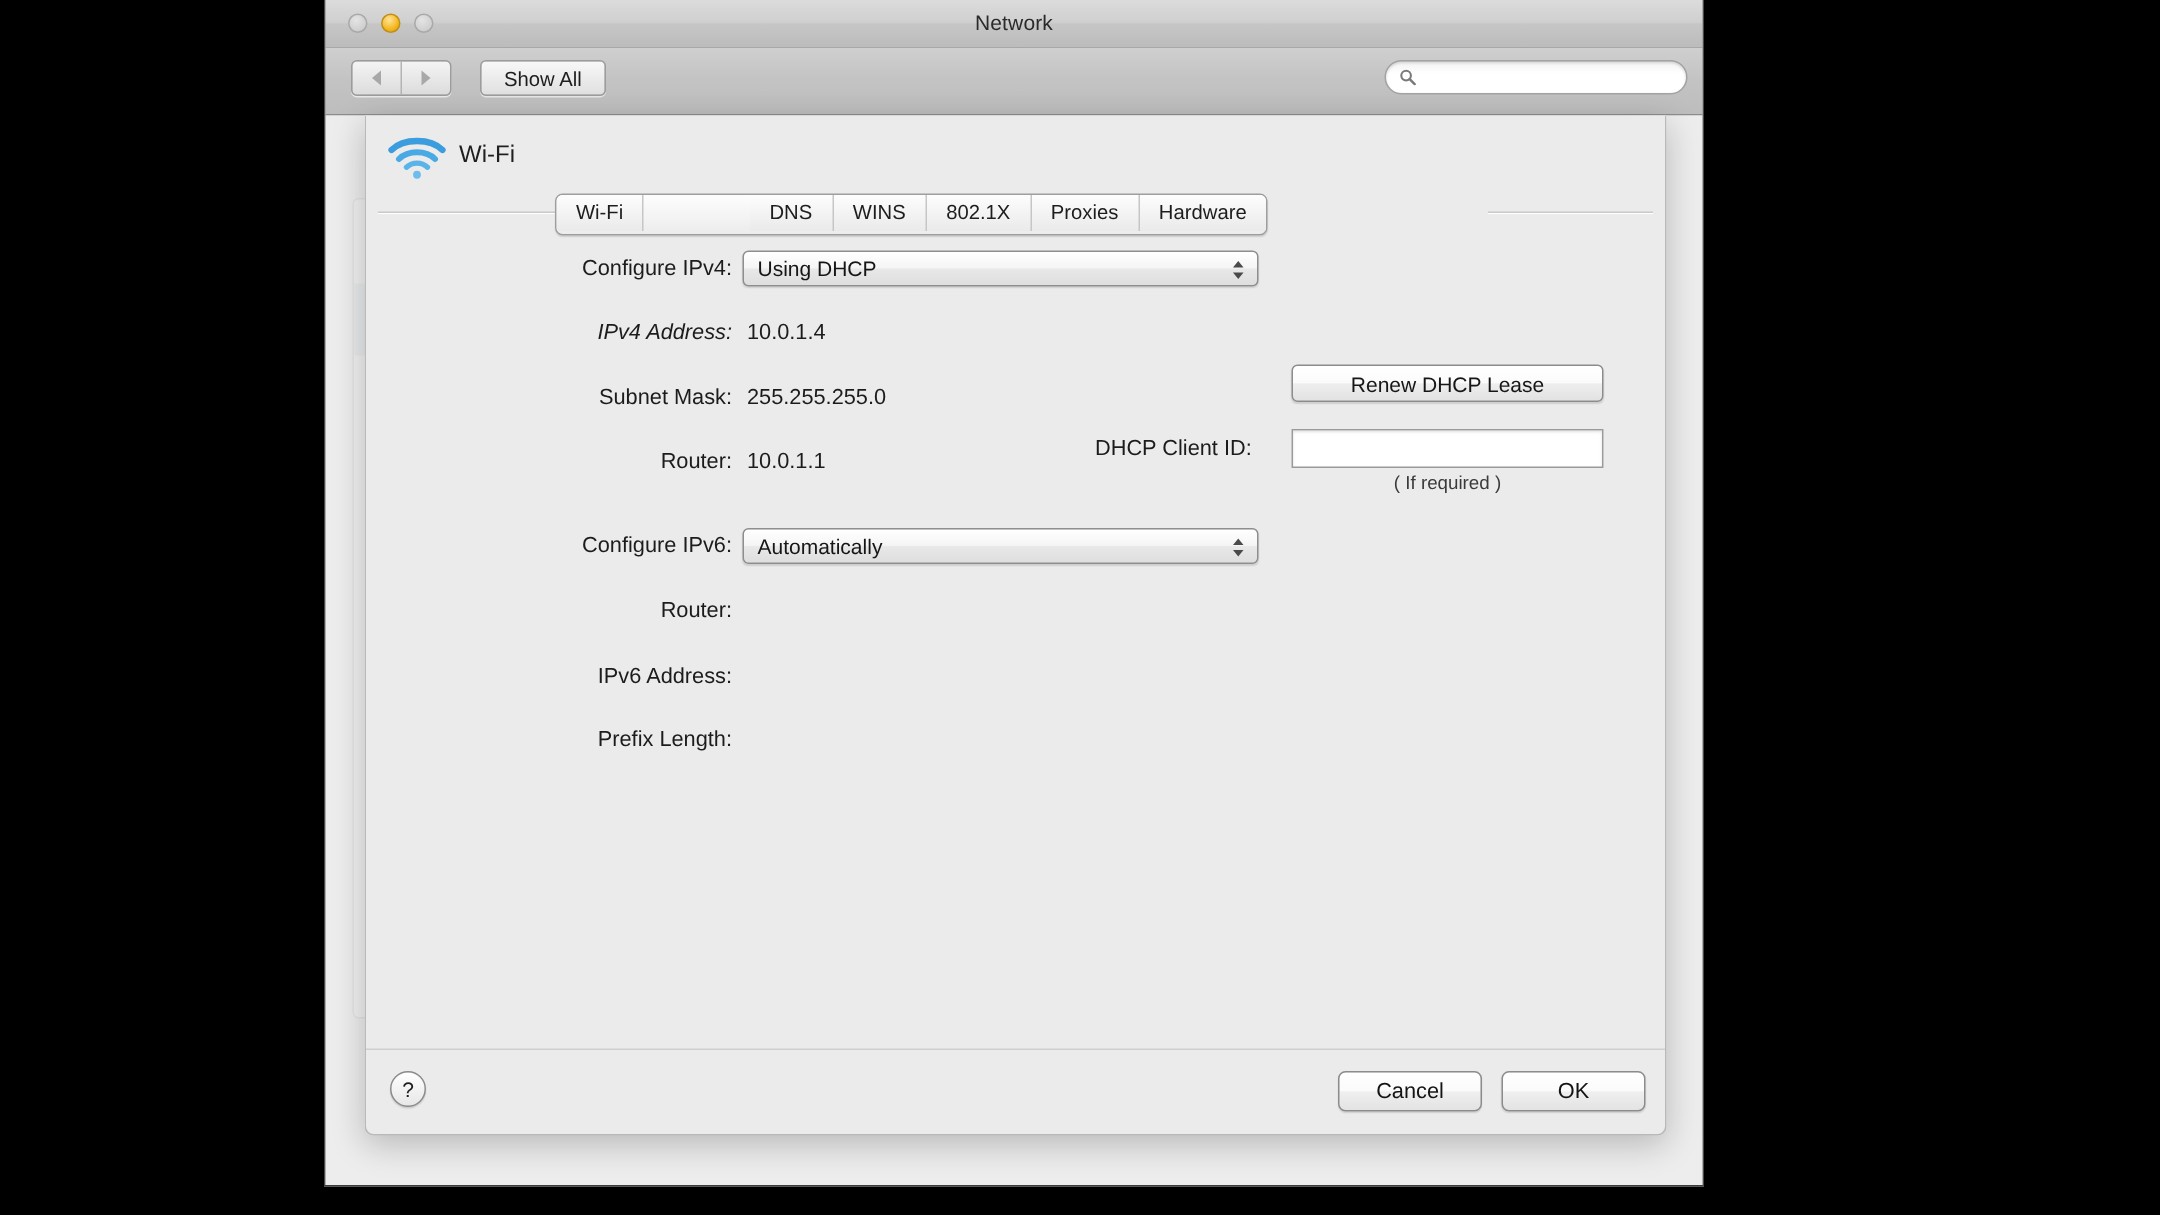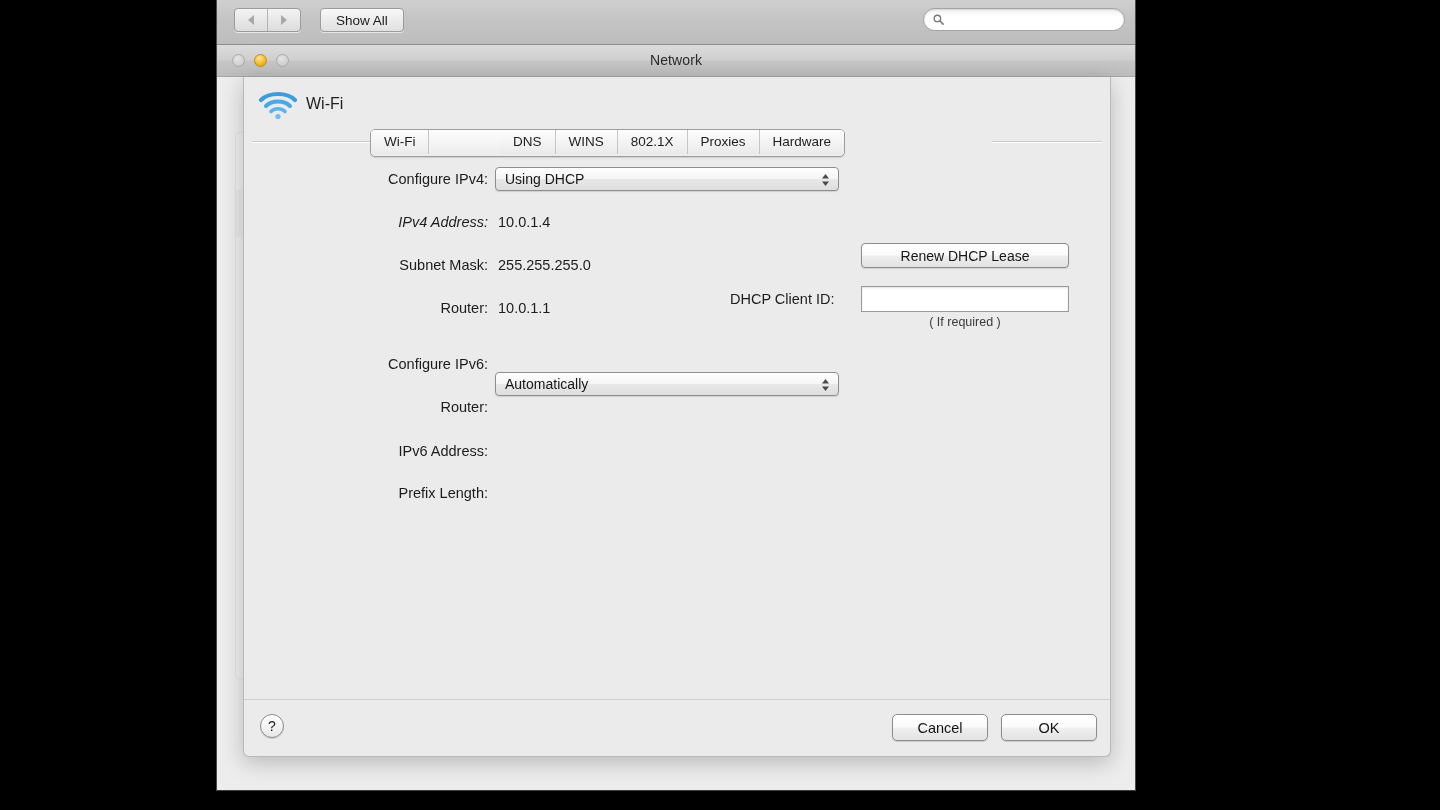--- a/index.html
+++ b/index.html
@@ -375,46 +375,46 @@
   #cancel-btn { right: 122px; width: 96px; }
   #ok-btn     { right: 13px;  width: 96px; }
 </style>
 </head>
 <body>
 
 <div id="screen">
 
   <div id="window">
 
+    <div id="titlebar">
+      <div class="traffic close"></div>
+      <div class="traffic min"></div>
+      <div class="traffic zoom"></div>
+      <div id="window-title">Network</div>
+    </div>
+
     <div id="toolbar">
       <div id="navgroup">
         <div class="navbtn">
           <span class="tri left"></span>
         </div>
         <div class="navbtn">
           <span class="tri right"></span>
         </div>
       </div>
 
       <div id="showall">Show All</div>
 
       <div id="searchfield">
         <svg class="mag" viewBox="0 0 12 12">
           <circle cx="4.8" cy="4.8" r="3.5" fill="none" stroke="#7a7a7a" stroke-width="1.5"></circle>
           <line x1="7.4" y1="7.4" x2="11" y2="11" stroke="#7a7a7a" stroke-width="1.8" stroke-linecap="round"></line>
         </svg>
         <input type="text" placeholder="" style="">
       </div>
-    </div>
-
-    <div id="titlebar">
-      <div class="traffic close"></div>
-      <div class="traffic min"></div>
-      <div class="traffic zoom"></div>
-      <div id="window-title">Network</div>
     </div>
 
     <div id="body">
 
       <div id="bg-layer">
 
         <span class="bg-label" style="left:246px;top:15px;">Location:</span>
         <div id="bg-location-pop">
           <span class="txt">Automatic</span>
           <span class="arr">⇳</span>
@@ -515,21 +515,21 @@
 
           <div class="row">
             <span class="lbl" style="top:4px;">Router:</span>
             <span class="val" style="top:4px;">10.0.1.1</span>
           </div>
 
           <div class="row" style="height:13px;"></div>
 
           <div class="row">
             <span class="lbl" style="top:4px;">Configure IPv6:</span>
-            <div class="popup" style="top:0px;margin-top:20px;">
+            <div class="popup" style="top:0px;">
               <span class="ptxt">Automatically</span>
               <svg class="parr" viewBox="0 0 9 16">
                 <polygon points="4.5,2 8,6.4 1,6.4" fill="#4a4a4a"></polygon>
                 <polygon points="4.5,14 8,9.6 1,9.6" fill="#4a4a4a"></polygon>
               </svg>
             </div>
           </div>
 
           <div class="row" style="height:44px;">
             <span class="lbl" style="top:4px;">Router:</span>

